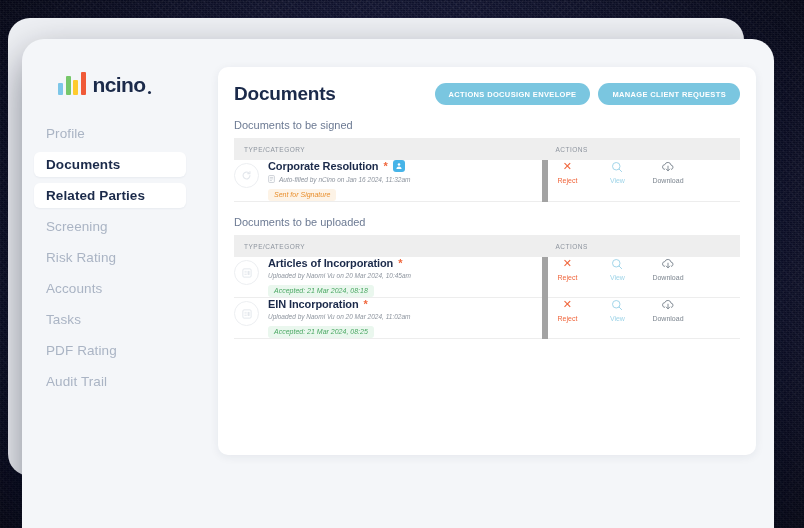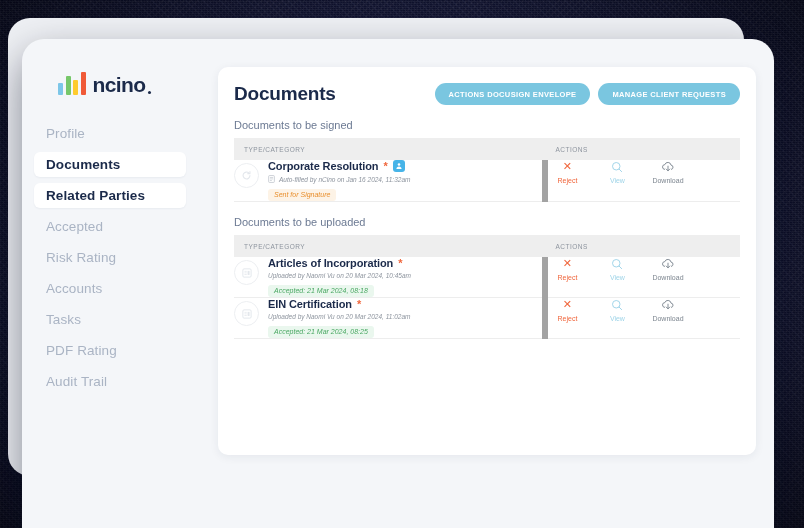--- a/index.html
+++ b/index.html
@@ -311,21 +311,21 @@
       <div class="nav-item">
           <span>Profile</span>
         </div>
       <div class="nav-item active">
           <span>Documents</span>
         </div>
       <div class="nav-item active">
           <span>Related Parties</span>
         </div>
       <div class="nav-item">
-          <span>Accepted</span>
+          <span>Screening</span>
         </div>
       <div class="nav-item">
           <span>Risk Rating</span>
         </div>
       <div class="nav-item">
           <span>Accounts</span>
         </div>
       <div class="nav-item">
           <span>Tasks</span>
         </div>
@@ -498,21 +498,21 @@
                   <svg width="12" height="12" viewBox="0 0 16 16">
                     <rect x="2.5" y="2.5" width="11" height="11" rx="1.6" fill="none" stroke="#e3e7ec" stroke-width="1.3"></rect>
                     <rect x="4.6" y="5.2" width="3" height="1" fill="#e3e7ec"></rect>
                     <rect x="4.6" y="7.4" width="3" height="1" fill="#e3e7ec"></rect>
                     <rect x="4.6" y="9.6" width="3" height="1" fill="#e3e7ec"></rect>
                     <rect x="8.8" y="5.2" width="2.6" height="5.4" fill="#e3e7ec"></rect>
                   </svg>
                 </div>
                 <div>
                   <div class="doc-title-line">
-                    <span class="doc-title">EIN Certification</span>
+                    <span class="doc-title">EIN Incorporation</span>
                       <span class="req-star">*</span>
                   </div>
                   <div class="doc-meta">
                     <span>Uploaded by Naomi Vu on 20 Mar 2024, 11:02am</span>
                   </div>
                   <span class="status-chip accepted">Accepted: 21 Mar 2024, 08:25</span>
                 </div>
               </div>
             </td>
             <td class="cell-actions">

